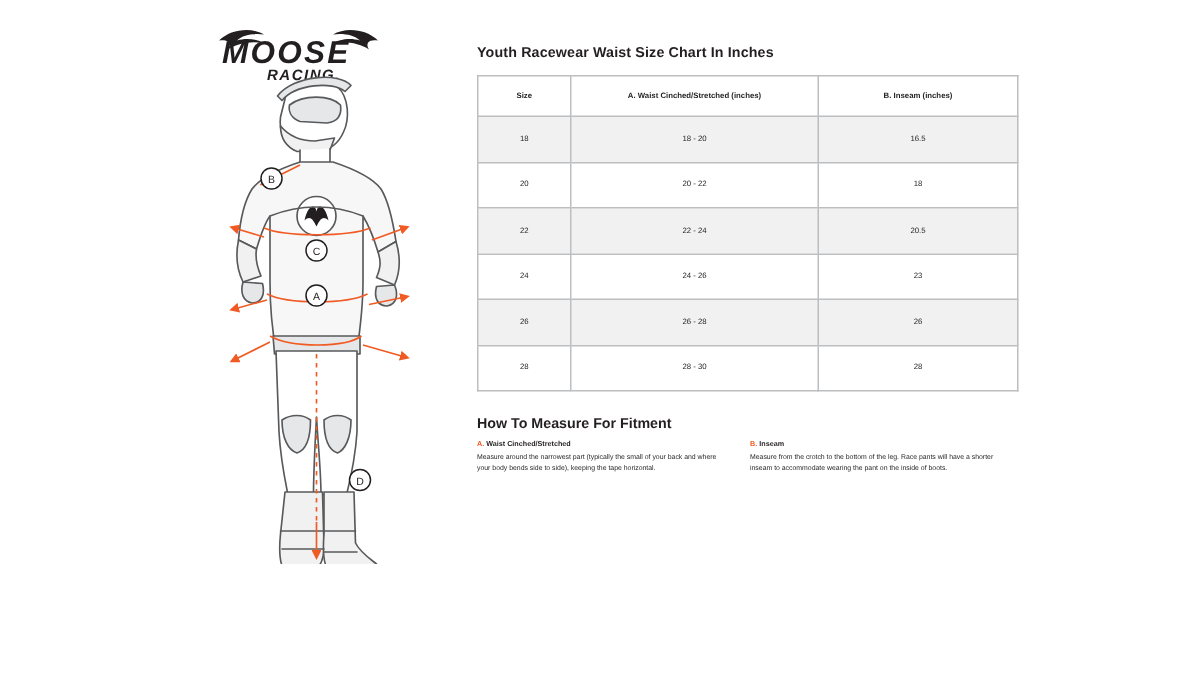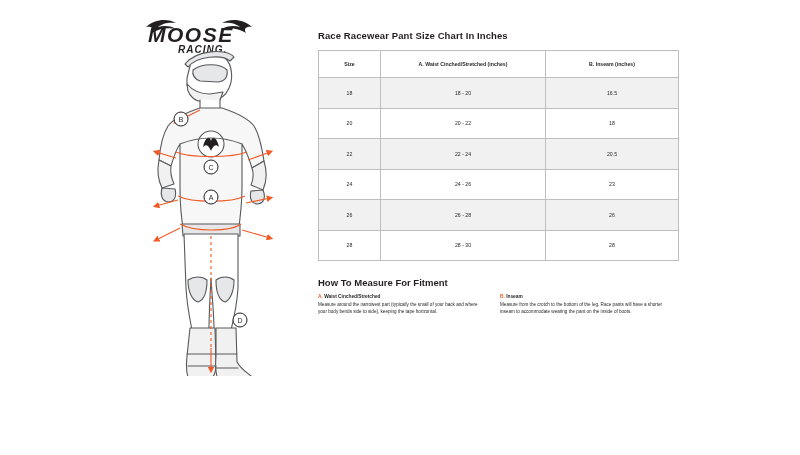--- a/index.html
+++ b/index.html
@@ -223,21 +223,21 @@
         <text x="81" y="152" text-anchor="middle" font-family="Liberation Sans, sans-serif" font-size="7" fill="#231f20">A</text>
 
         <circle cx="110" cy="272" r="7" fill="#ffffff" stroke="#231f20" stroke-width="1"></circle>
         <text x="110" y="275" text-anchor="middle" font-family="Liberation Sans, sans-serif" font-size="7" fill="#231f20">D</text>
       </g>
     </svg>
   </div>
 
   <div class="right-col">
 
-    <h1 class="chart-title">Race Racewear Pant Size Chart In Inches</h1>
+    <h1 class="chart-title">Youth Racewear Waist Size Chart In Inches</h1>
 
     <table class="size-table">
       <colgroup>
         <col class="c-size">
         <col class="c-waist">
         <col class="c-inseam">
       </colgroup>
       <thead>
         <tr>
           <th>Size</th>

